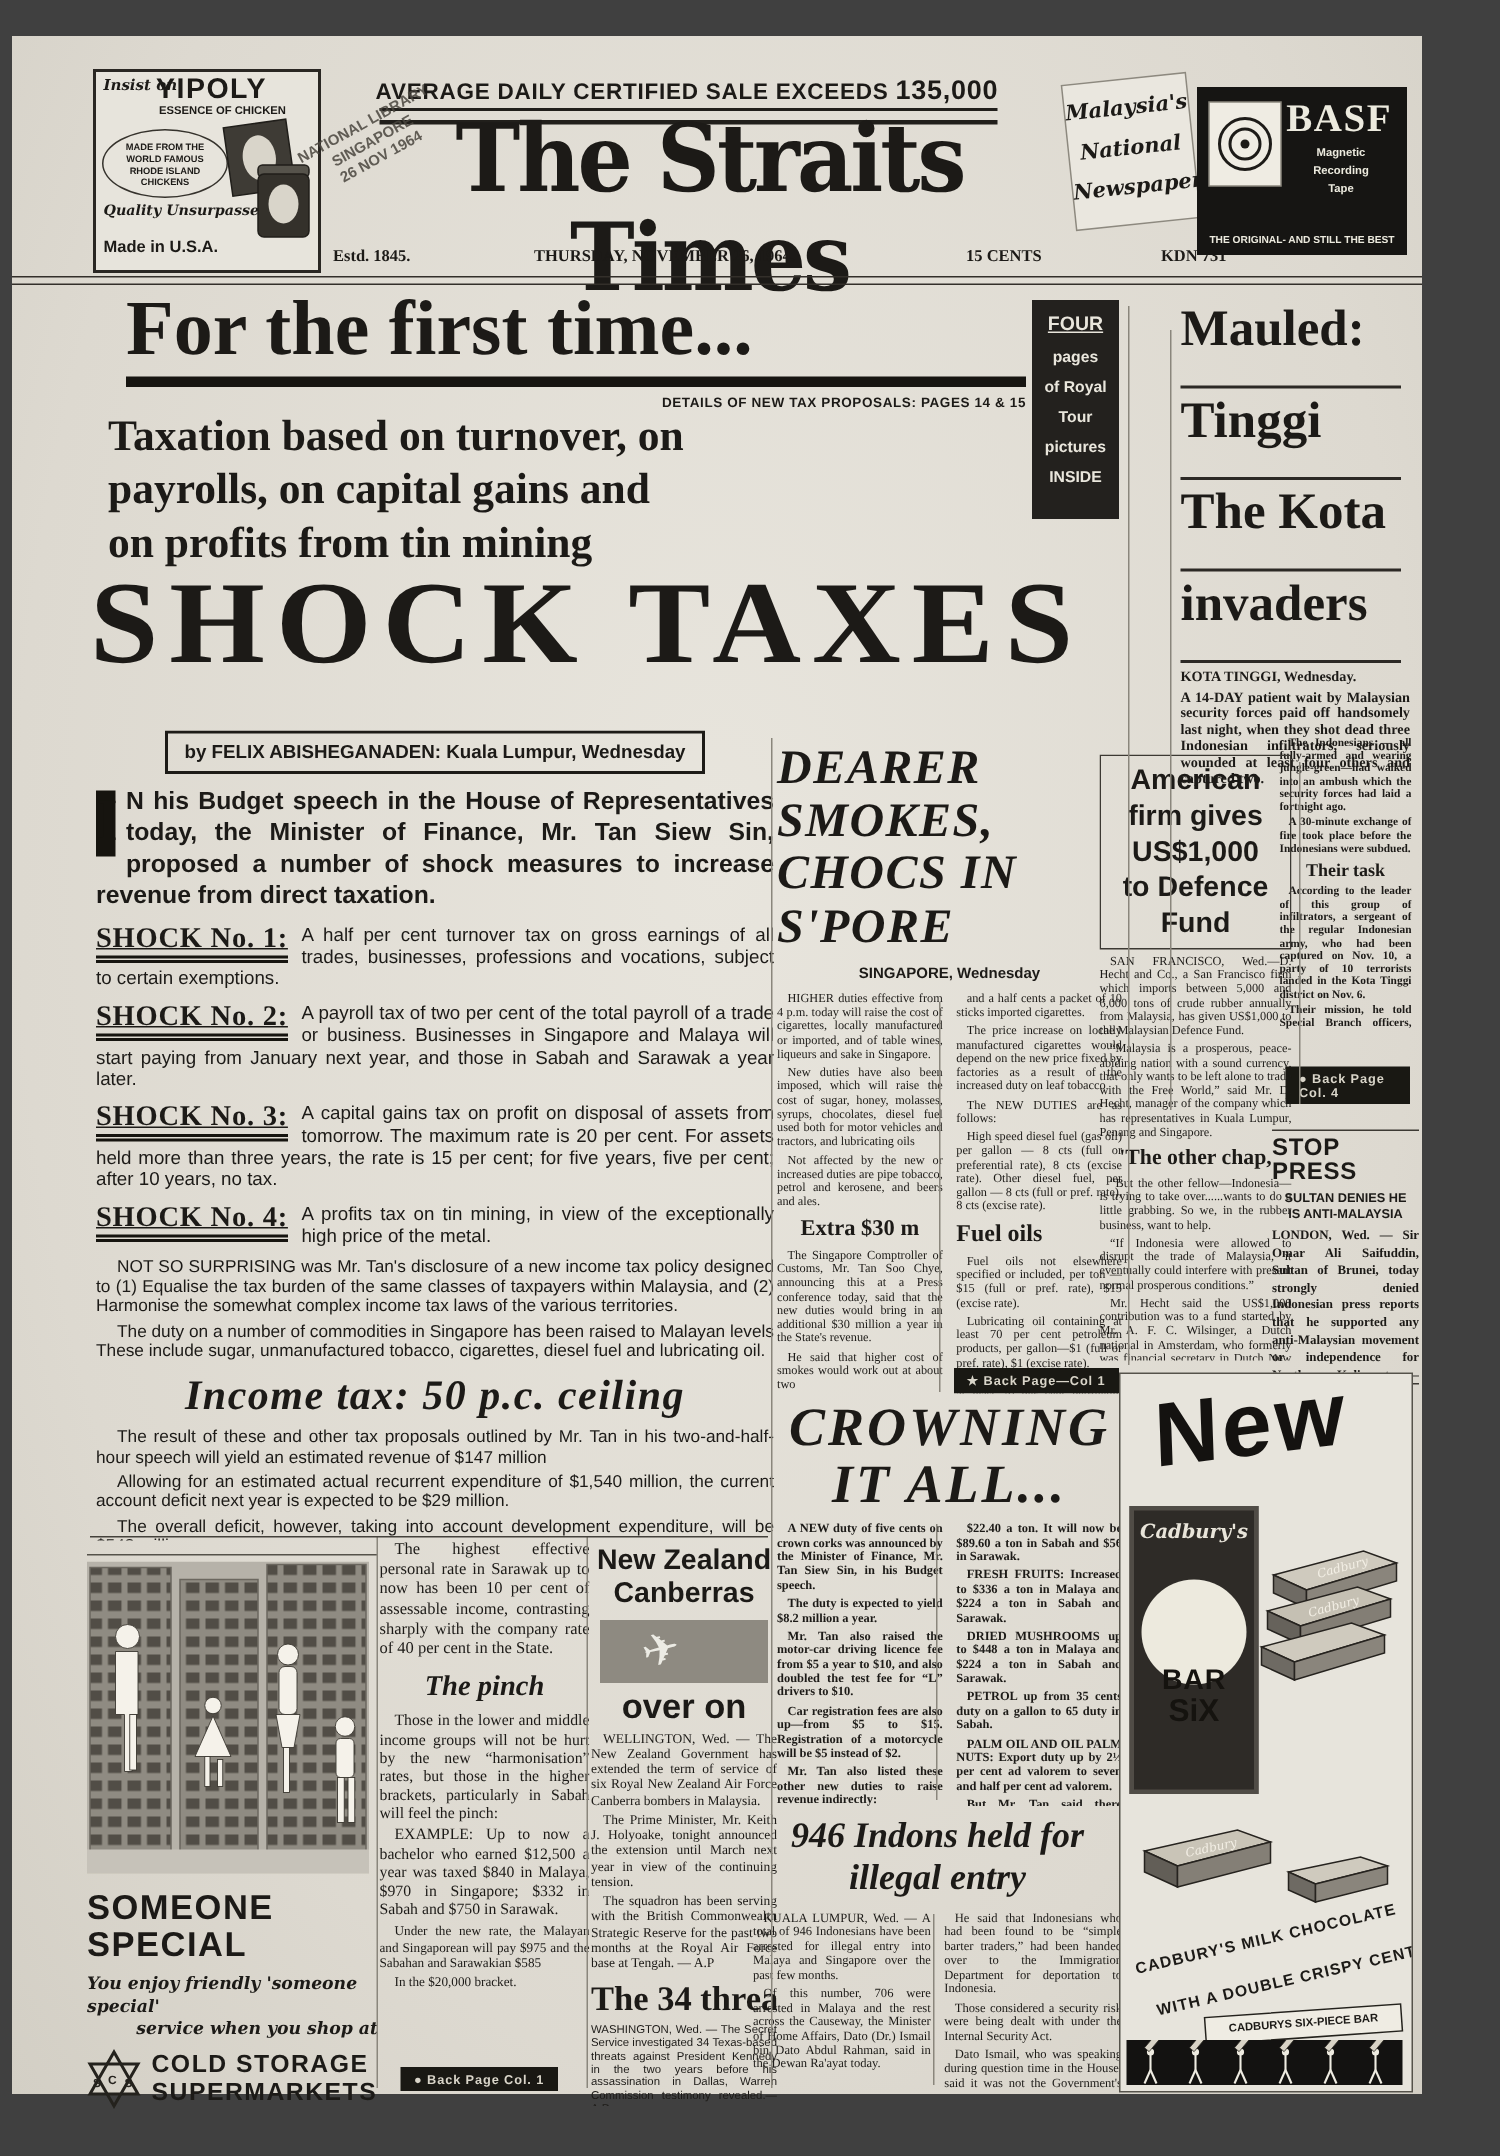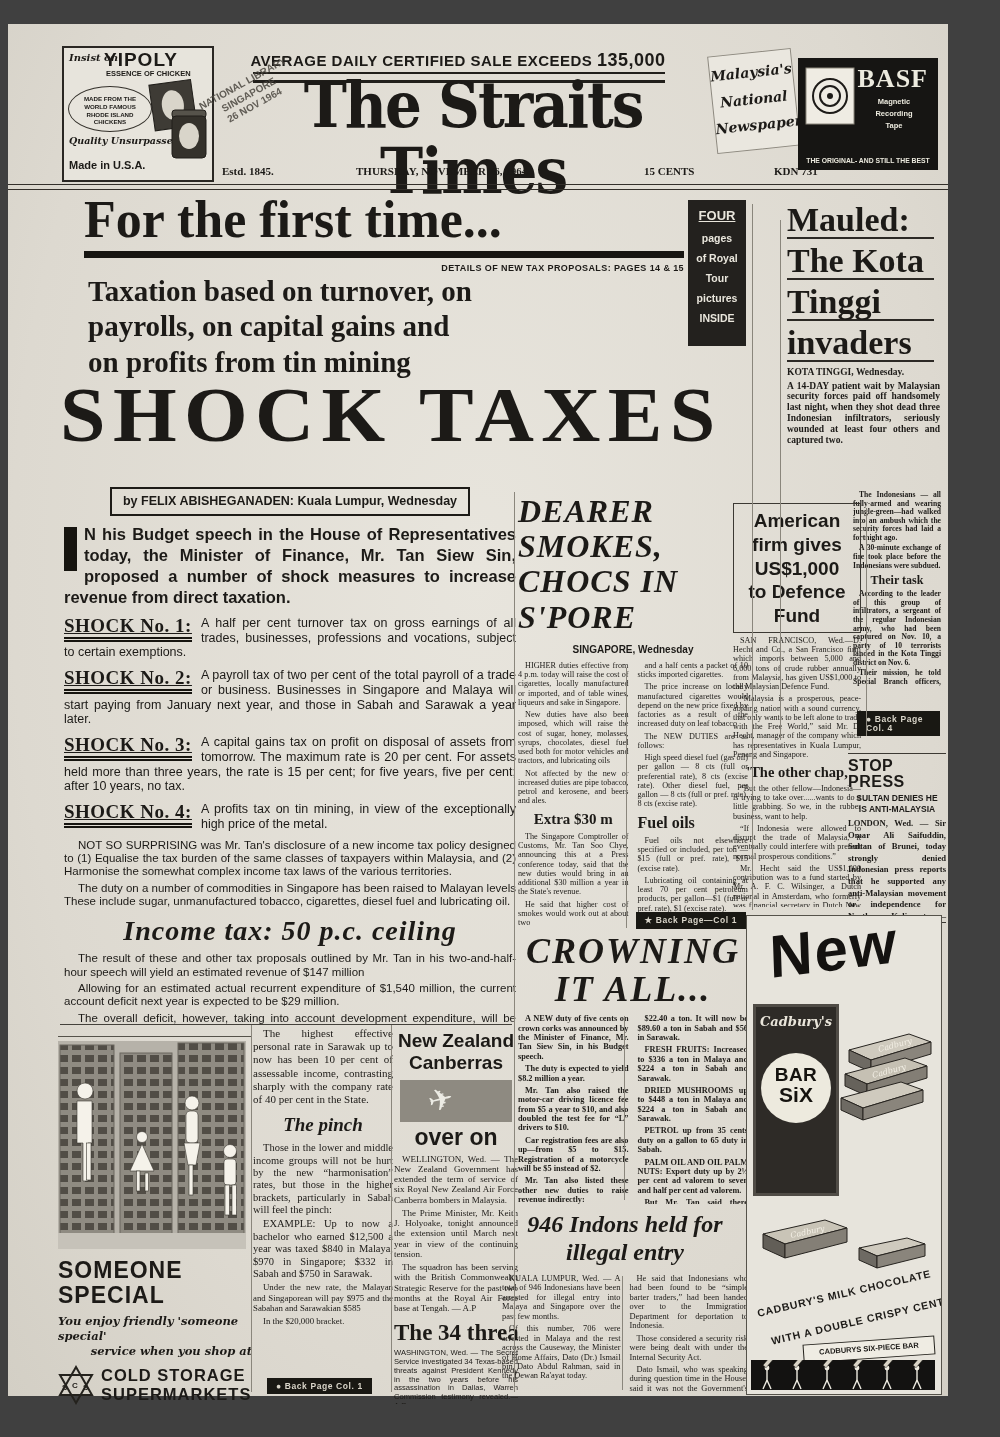--- a/index.html
+++ b/index.html
@@ -39,21 +39,21 @@
   .basf-sub{position:absolute;right:14px;top:38px;width:60px;text-align:center;font:bold 7.5px/1.6 "Liberation Sans",sans-serif;}
   .basf-tag{position:absolute;left:3px;bottom:5px;width:134px;text-align:center;font:bold 6.8px/1 "Liberation Sans",sans-serif;}
 
   
   .kicker{left:76px;top:170px;width:600px;font:bold 52px/1 "Liberation Serif",serif;
           border-bottom:7px solid #171511;padding-bottom:5px;}
   .details-note{left:330px;top:240px;width:346px;text-align:right;font:bold 9px/1 "Liberation Sans",sans-serif;letter-spacing:.4px;}
   .royal-box{left:680px;top:176px;width:58px;height:146px;background:#23211e;color:#e9e6dc;text-align:center;padding-top:9px;box-sizing:border-box;}
   .royal-box .r1{font:bold 13px/1 "Liberation Sans",sans-serif;text-decoration:underline;margin-bottom:7px;}
   .royal-box div{font:bold 10.5px/1.9 "Liberation Sans",sans-serif;}
-  .deck{left:80px;top:250px;width:480px;font:bold 29px/1.22 "Liberation Serif",serif;}
+  .deck{left:64px;top:250px;width:480px;font:bold 29px/1.22 "Liberation Serif",serif;}
   .shock-head{left:52px;top:352px;width:700px;font:bold 78px/1 "Liberation Serif",serif;
               letter-spacing:7px;transform:scaleX(1.05);transform-origin:left center;white-space:nowrap;}
 
   
   .mainstory{left:56px;top:463px;width:452px;height:540px;overflow:hidden;}
   .byline-box{width:352px;margin:0 auto 8px auto;border:2px solid #1d1b17;text-align:center;
               font:bold 12.5px/1 "Liberation Sans",sans-serif;padding:6px 2px;}
   .lead-par{font:bold 16.5px/1.28 "Liberation Sans",sans-serif;text-align:justify;}
   .dropcap{float:left;width:13px;height:44px;background:#16140f;color:#16140f;margin:3px 7px 0 0;
            font:bold 40px/1 "Liberation Serif",serif;overflow:hidden;}
@@ -103,21 +103,21 @@
   .crowning .tcol p{font-weight:bold;font-size:8.3px;}
 
   
   .indons{left:494px;top:1186px;width:246px;}
   .ind-h{font:bold italic 24px/1.18 "Liberation Serif",serif;text-align:center;}
   .indons .twocol{height:118px;margin-top:7px;}
   .indons .tcol p{font-size:8.4px;}
 
   
   .mauled{left:779px;top:179px;width:153px;height:545px;}
-  .mauled-h div{font:bold 34px/1 "Liberation Serif",serif;padding-bottom:0;margin-bottom:5px;
+  .mauled-h div{font:bold 34px/1 "Liberation Serif",serif;padding-bottom:20px;margin-bottom:5px;
                 border-bottom:2px solid #2c2925;width:96%;}
   .m-date{font:bold 9.5px/1 "Liberation Serif",serif;margin-top:6px;}
   .m-lead{font:bold 9.5px/1.15 "Liberation Serif",serif;text-align:justify;margin-top:3px;}
   .m-sub{position:absolute;left:66px;top:288px;width:88px;height:195px;overflow:hidden;}
   .m-sub p{font:bold 7.6px/1.13 "Liberation Serif",serif;text-align:justify;text-indent:6px;margin:0 0 2px;}
   .m-task{font:bold 12px/1 "Liberation Serif",serif;text-align:center;margin:4px 0;}
   .mauled .bpb{position:absolute;left:70px;top:508px;}
 
   
   .amfirm{left:725px;top:479px;width:128px;height:404px;overflow:hidden;}
@@ -142,21 +142,21 @@
 
   
   .cadbury{left:738px;top:891px;width:194px;height:478px;border:1px solid #55524a;background:#e7e4dc;overflow:hidden;}
   .cb-new{position:absolute;left:22px;top:4px;font:bold 60px/1 "Liberation Sans",sans-serif;
           transform:rotate(-7deg) skewX(-5deg);letter-spacing:2px;color:#141210;}
   .cb-pack{position:absolute;left:6px;top:88px;width:86px;height:192px;background:#2e2b27;border:3px solid #504c46;box-sizing:border-box;}
   .cb-script{position:absolute;left:0;top:8px;width:100%;text-align:center;
              font:italic bold 13px/1 "DejaVu Serif",serif;color:#e9e5da;}
   .cb-circle{position:absolute;left:5px;top:46px;width:70px;height:70px;border-radius:50%;background:#edeade;
              text-align:center;color:#15130f;padding-top:13px;box-sizing:border-box;}
-  .cb-circle .b1{font:bold 19px/0.95 "Liberation Sans",sans-serif;letter-spacing:.5px;}
+  .cb-circle .b1{font:bold 19px/0.95 "Liberation Sans",sans-serif;letter-spacing:.5px;margin-top:46px;}
   .cb-circle .b2{font:bold 21px/1 "Liberation Sans",sans-serif;}
   .cb-diag{position:absolute;font:bold 10.5px/1 "Liberation Sans",sans-serif;letter-spacing:.8px;transform:rotate(-13deg);white-space:nowrap;}
   .cb-d1{left:8px;top:372px;} .cb-d2{left:22px;top:398px;}
   .cb-banner{position:absolute;left:56px;top:424px;width:130px;height:17px;background:#efece3;border:1px solid #24221d;
              text-align:center;font:bold 7.5px/15px "Liberation Sans",sans-serif;transform:rotate(-4deg);}
   .cb-strip{position:absolute;left:4px;top:444px;width:184px;height:30px;background:#131211;}
 </style>
 </head>
 <body>
 
@@ -381,22 +381,22 @@
             <p>He said that Indonesians who had been found to be “simple barter traders,” had been handed over to the Immigration Department for deportation to Indonesia.</p>
             <p>Those considered a security risk were being dealt with under the Internal Security Act.</p>
             <p>Dato Ismail, who was speaking during question time in the House, said it was not the Government's intention to detain Indonesian traders until confrontation ended.</p>
           </div>
     </div>
   </div>
 
   <div class="abs mauled serif">
     <div class="mauled-h">
       <div>Mauled:</div>
+      <div>Tinggi</div>
       <div>The Kota</div>
-      <div>Tinggi</div>
       <div>invaders</div>
     </div>
     <div class="m-date">KOTA TINGGI, Wednesday.</div>
     <div class="m-lead">A 14-DAY patient wait by Malaysian security forces paid off handsomely last night, when they shot dead three Indonesian infiltrators, seriously wounded at least four others and captured two.</div>
     <div class="m-sub">
       <div>
             <p>The Indonesians — all fully-armed and wearing jungle-green—had walked into an ambush which the security forces had laid a fortnight ago.</p>
             <p>A 30-minute exchange of fire took place before the Indonesians were subdued.</p>
           </div>
       <div class="m-task">Their task</div>

